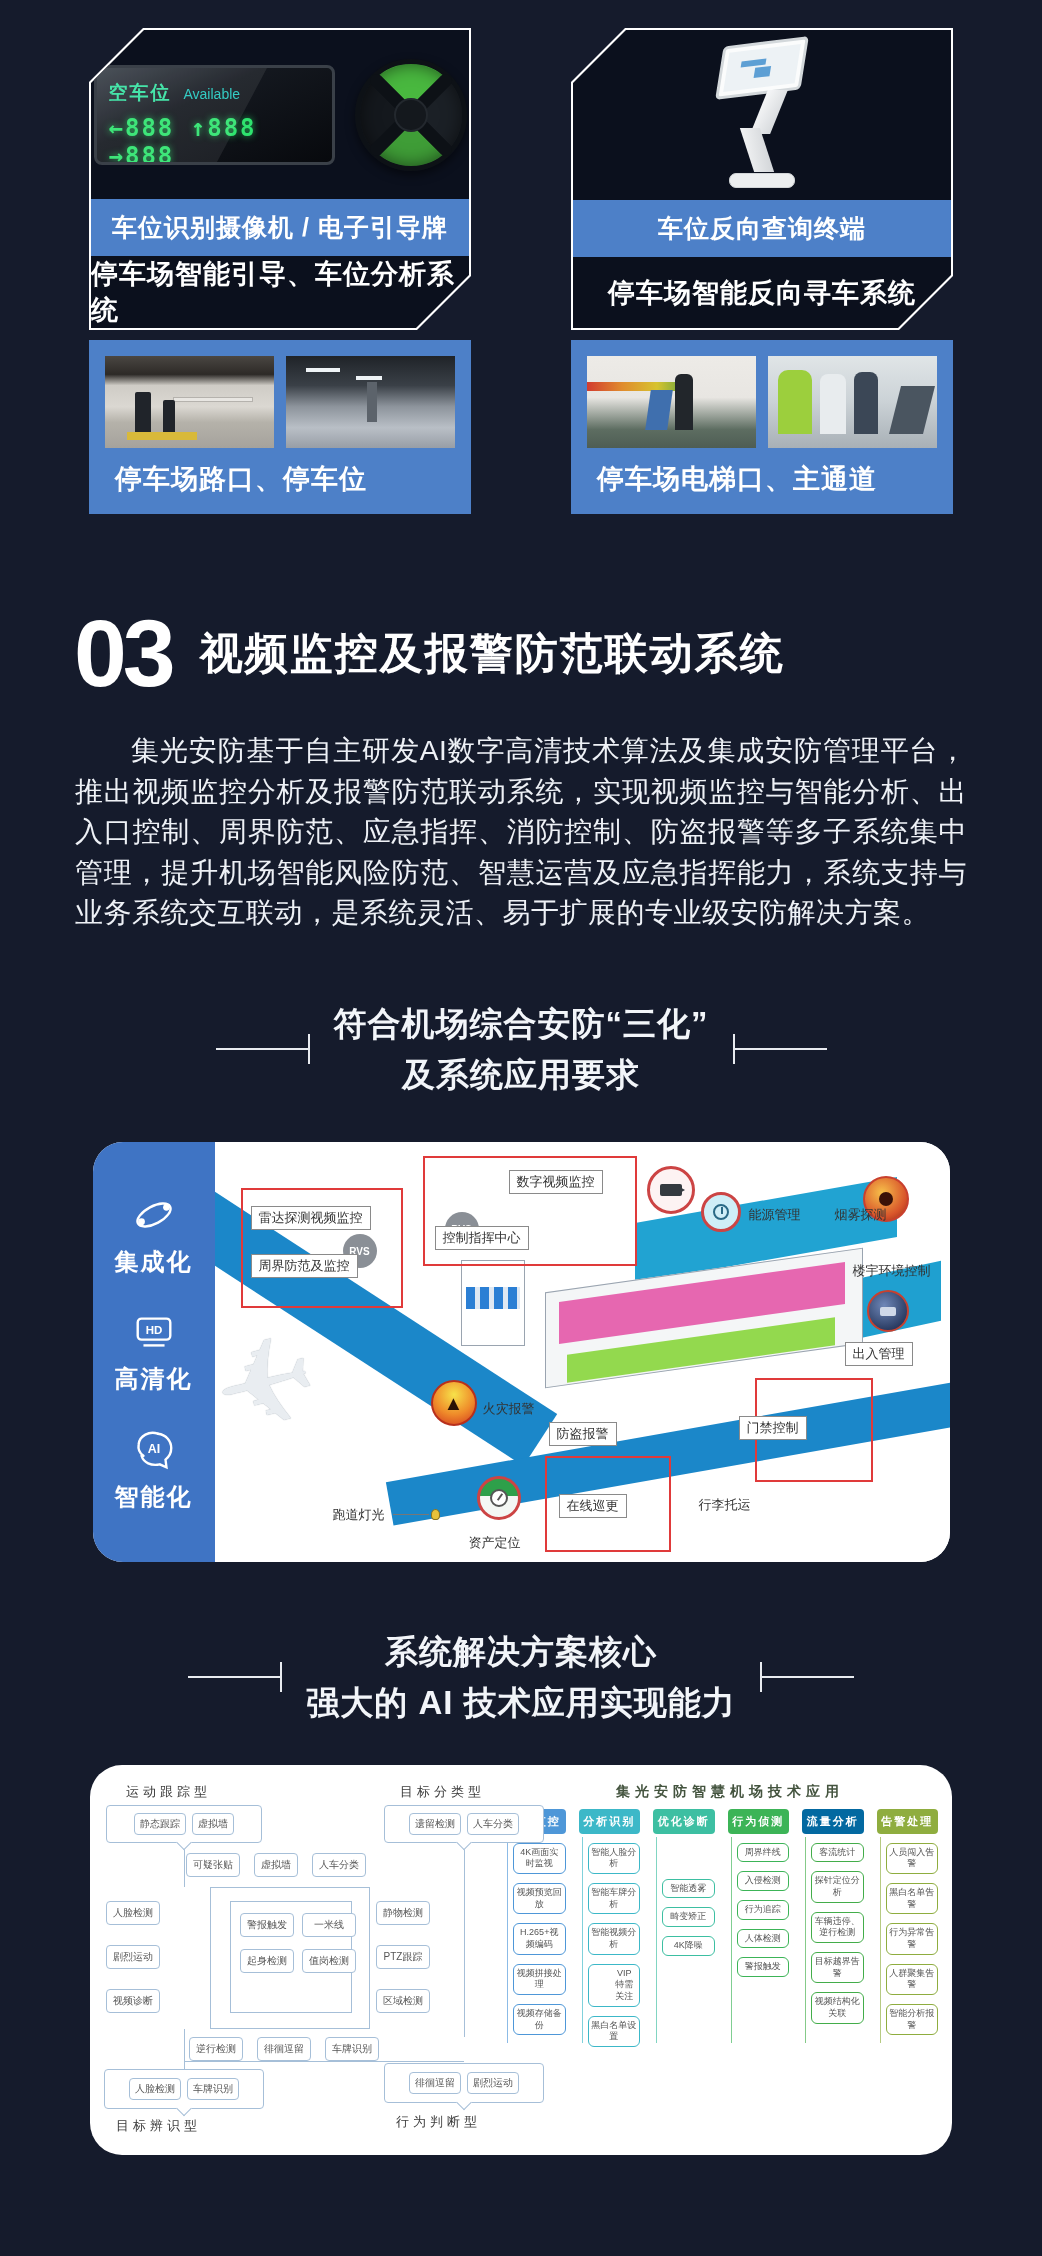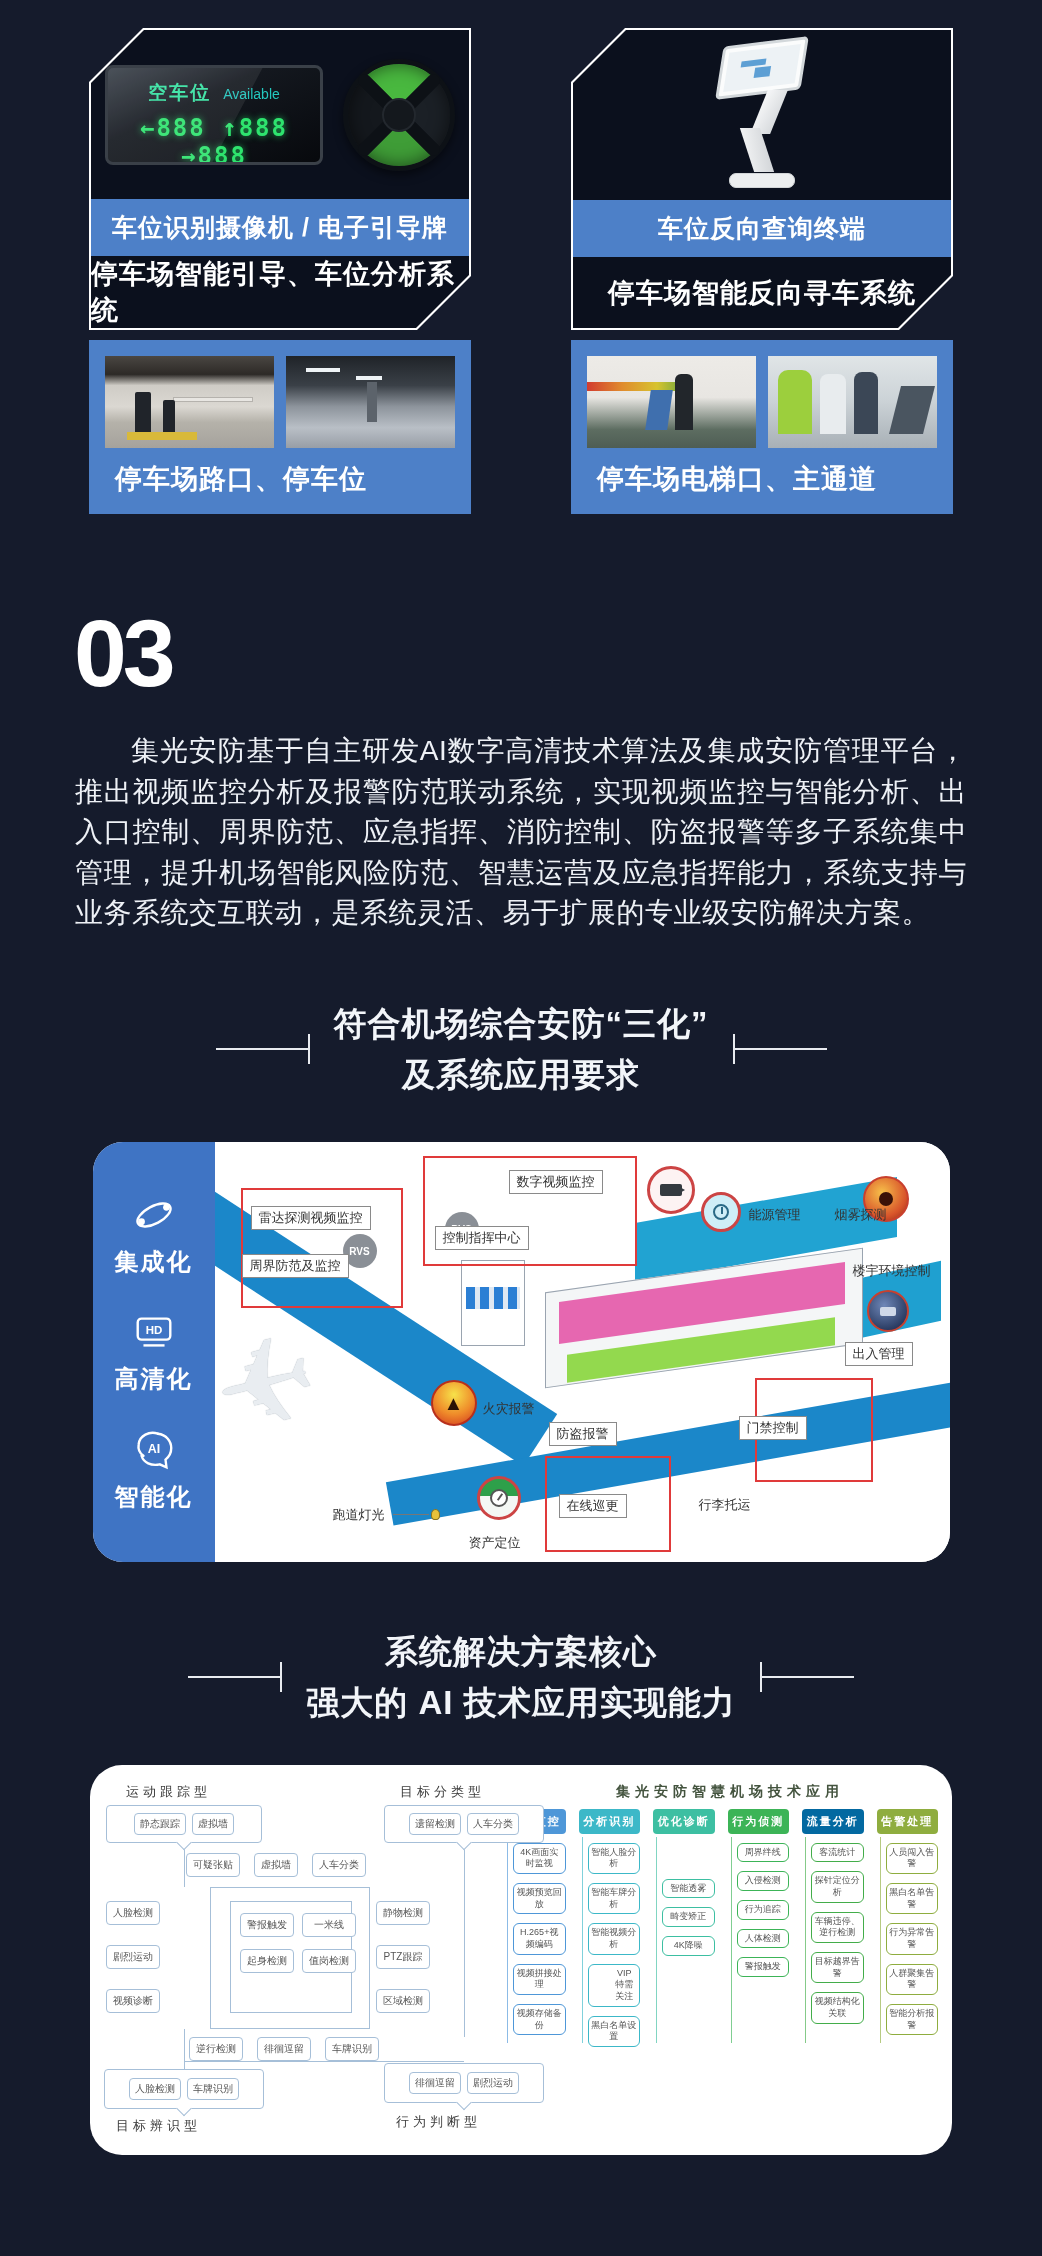--- a/index.html
+++ b/index.html
@@ -13,22 +13,22 @@
   .pcol { width:382px; }
   .cut { position:relative; height:302px; background:#fff;
          clip-path:polygon(54px 0,100% 0,100% calc(100% - 54px),calc(100% - 54px) 100%,0 100%,0 54px); }
   .cut-in { position:absolute; inset:2px; background:#0b101d;
          clip-path:polygon(53px 0,100% 0,100% calc(100% - 53px),calc(100% - 53px) 100%,0 100%,0 53px);
          display:flex; flex-direction:column; }
   .img-zone { height:170px; display:flex; align-items:center; justify-content:center; gap:20px; }
   .blue-bar { height:57px; background:#4d80c8; font-size:25px; font-weight:700; text-align:center; line-height:57px; letter-spacing:1px; }
   .dark-title { flex:1; display:flex; align-items:center; justify-content:center; font-size:27px; font-weight:700; letter-spacing:1px; }
   
-  .led { width:218px; height:100px; border:3px solid #3a4048; border-radius:8px; padding:12px 12px 0;
-         background:linear-gradient(155deg,#3c434c 0%,#14181f 38%,#07090d 100%); position:relative; overflow:hidden;text-align:center; }
+  .led { width:241px; height:100px; border:3px solid #3a4048; border-radius:8px; padding:12px 12px 0;
+         background:linear-gradient(155deg,#3c434c 0%,#14181f 38%,#07090d 100%); position:relative; overflow:hidden; }
   .led::after { content:""; position:absolute; left:-30%; top:-120%; width:90%; height:300%;
          background:rgba(255,255,255,.08); transform:rotate(28deg); }
   .led-cn { color:#37e2a2; font-size:19px; font-weight:700; letter-spacing:2px; }
   .led-en { color:#23c7be; font-size:14px; margin-left:12px; }
   .led-digits { margin-top:8px; color:#2ee36e; font-family:"DejaVu Sans Mono",monospace;
          font-size:24px; font-weight:700; letter-spacing:2px; text-shadow:0 0 7px #1fae54; }
   
   .puck { width:112px; height:112px; border-radius:50%; border:5px solid #0d1116; position:relative;
           background:conic-gradient(from -45deg,#49b83f 0 90deg,#1b2026 90deg 180deg,#3f9d37 180deg 270deg,#14181d 270deg 360deg);
           box-shadow:inset 0 0 18px rgba(0,0,0,.55), 0 4px 10px rgba(0,0,0,.5); }
@@ -108,21 +108,21 @@
            background:repeating-linear-gradient(90deg,#2b7fd4 0 9px,#dfe8f2 9px 14px); }
   .redbox { position:absolute; border:2px solid #e03a3a; z-index:2; }
   .rb-a { left:26px; top:46px; width:162px; height:120px; }
   .rb-b { left:208px; top:14px; width:214px; height:110px; }
   .rb-door { left:540px; top:236px; width:118px; height:104px; }
   .rb-patrol { left:330px; top:314px; width:126px; height:96px; }
   .dlabel { position:absolute; z-index:3; background:#fff; border:1px solid #8a8a8a; color:#333;
            font-size:13px; padding:2px 7px; white-space:nowrap; }
   .dtext { position:absolute; z-index:3; color:#333; font-size:13px; white-space:nowrap; }
   .dl-radar { left:36px; top:64px; }
-  .dl-perimeter { left:27px; top:112px; }
+  .dl-perimeter { left:36px; top:112px; }
   .dl-digital { left:294px; top:28px; }
   .dl-command { left:220px; top:84px; }
   .dl-burglar { left:334px; top:280px; }
   .dl-door { left:524px; top:274px; }
   .dl-patrol { left:344px; top:352px; }
   .dl-access { left:630px; top:200px; }
   .dt-energy { left:534px; top:64px; }
   .dt-smoke { left:620px; top:64px; }
   .dt-env { left:638px; top:120px; }
   .dt-fire { left:268px; top:258px; }
@@ -268,20 +268,21 @@
           <span class="kq"></span>
         </div>
       </div>
       <div class="photo-caption">停车场电梯口、主通道</div>
     </div>
   </div>
 </div>
 
 <div class="sec03">
   <span class="sec-num">03</span>
+  <span class="sec-title">视频监控及报警防范联动系统</span>
 </div>
 <p class="para">集光安防基于自主研发AI数字高清技术算法及集成安防管理平台，推出视频监控分析及报警防范联动系统，实现视频监控与智能分析、出入口控制、周界防范、应急指挥、消防控制、防盗报警等多子系统集中管理，提升机场智能风险防范、智慧运营及应急指挥能力，系统支持与业务系统交互联动，是系统灵活、易于扩展的专业级安防解决方案。</p>
 
 <div class="heading">
   <span class="deco">
       <span class="bar"></span>
       <span class="tick"></span>
     </span>
   <span class="h-text">
     <span>符合机场综合安防“三化”</span><br>

